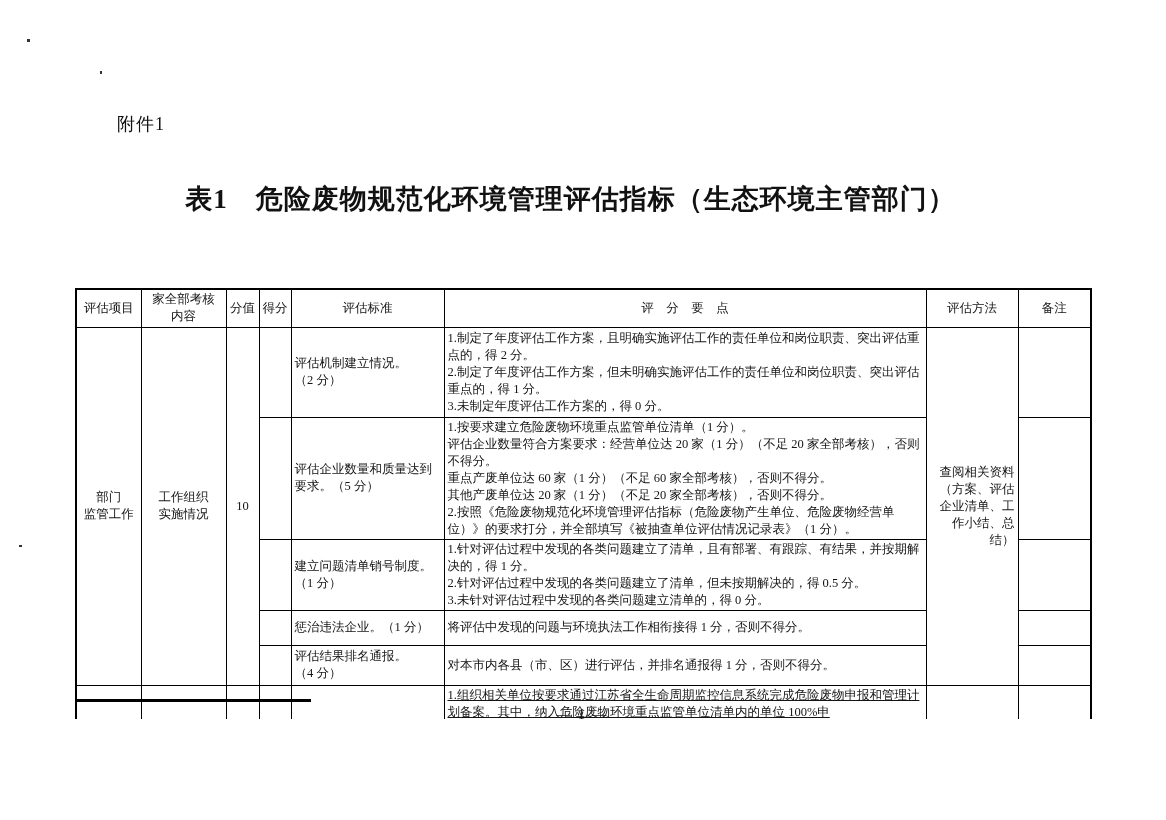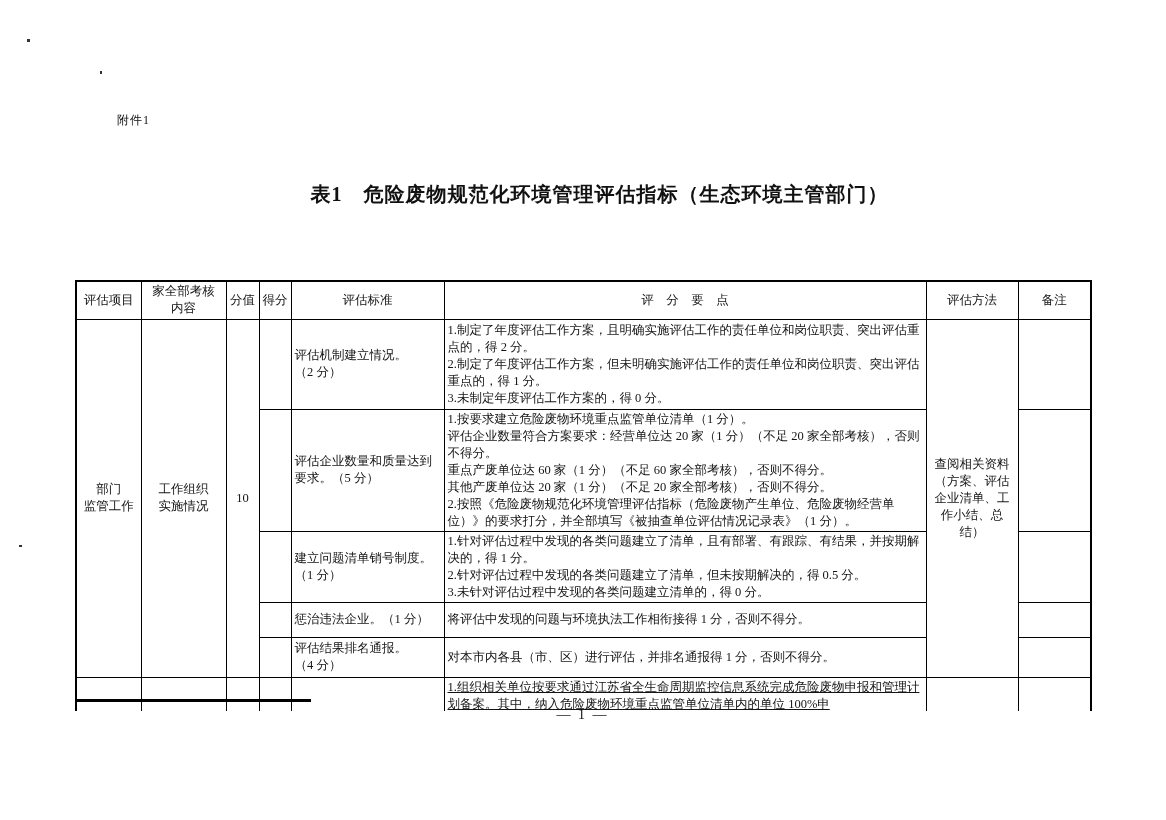--- a/index.html
+++ b/index.html
@@ -3,46 +3,46 @@
 <meta charset="utf-8">
 <style>
   html,body{margin:0;padding:0;}
   body{
     width:1166px;height:820px;position:relative;background:#ffffff;
     font-family:"Liberation Serif","DejaVu Serif",serif;
     color:#111;overflow:hidden;
   }
   .attachment{
     position:absolute;left:117px;top:112px;
-    font-size:12px;letter-spacing:1px;
+    font-size:18px;letter-spacing:1px;
   }
   .doc-title{
-    position:absolute;left:92px;top:181px;width:1015px;
-    text-align:center;font-size:20px;font-weight:bold;letter-spacing:1px;
+    position:absolute;left:63px;top:181px;width:1015px;
+    text-align:center;font-size:27px;font-weight:bold;letter-spacing:1px;
   }
   .table-wrap{
-    position:absolute;left:75px;top:280px;width:1017px;height:431px;
+    position:absolute;left:75px;top:288px;width:1017px;height:431px;
     overflow:hidden;
   }
   table.doc-table{
     border-collapse:collapse;table-layout:fixed;width:1015px;
     border:2px solid #000;
   }
   table.doc-table td{
     border:1px solid #000;
     font-size:12.5px;line-height:17px;color:#141414;
     padding:1px 3px;vertical-align:middle;overflow:hidden;
     word-break:break-all;
   }
   td.hdr{text-align:center;font-size:13.5px;white-space:pre-line;line-height:16px;}
   td.center{text-align:center;}
   td.preline{white-space:pre-line;}
   td.standard{padding-left:6px;padding-right:6px;line-height:16px;}
   td.points{padding-left:3px;padding-right:2px;line-height:17px;vertical-align:middle;}
-  td.method{padding:0 2px;text-align:center;line-height:17px;}
+  td.method{padding:0 2px;text-align:right;line-height:17px;}
   td.partial{vertical-align:top;text-decoration:underline;}
   .page-number{
     position:absolute;left:75px;top:707px;width:1015px;text-align:center;
     font-size:14px;font-family:"Liberation Serif","DejaVu Serif",serif;
     letter-spacing:2px;
   }
   .artifact{position:absolute;background:#333;}
   .a1{left:27px;top:39px;width:3px;height:3px;}
   .a2{left:100px;top:71px;width:2px;height:3px;}
   .a3{left:19px;top:545px;width:3px;height:2px;}

